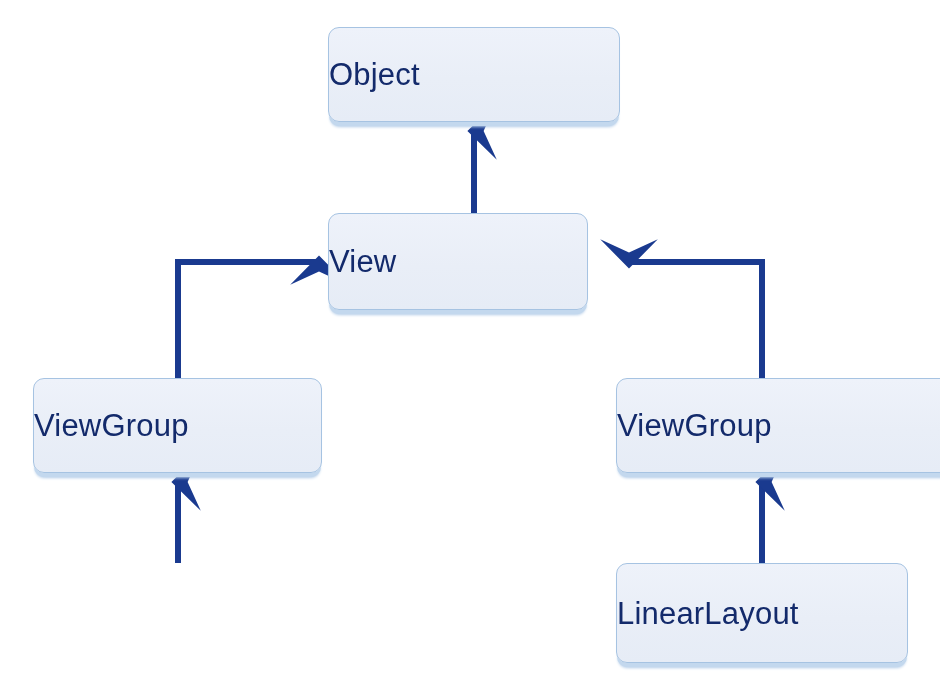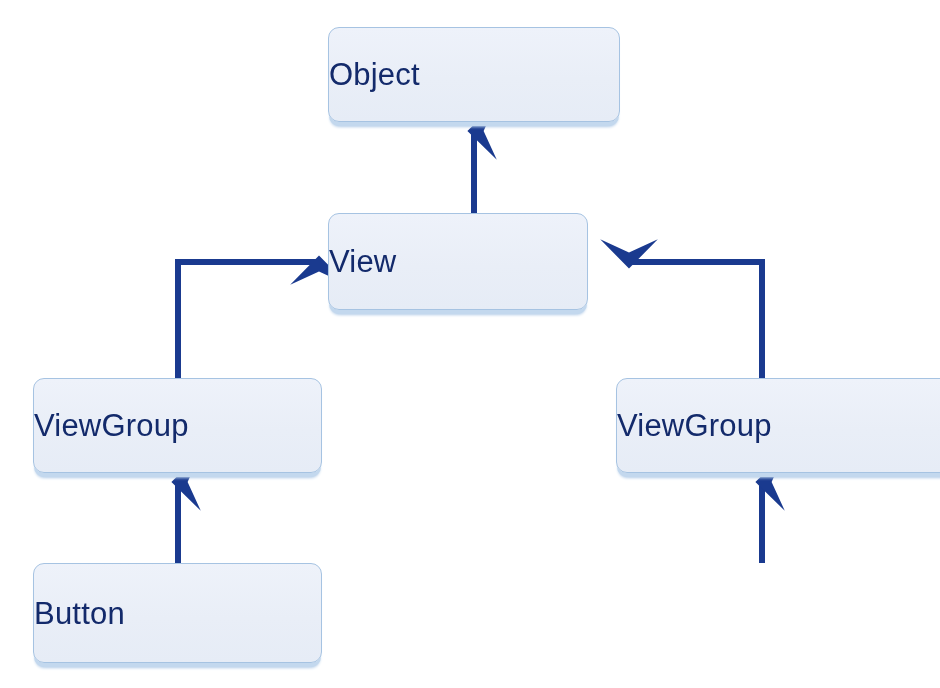--- a/index.html
+++ b/index.html
@@ -97,18 +97,18 @@
   </div>
 
   <div id="node-textview" class="node-box">
     <span class="node-label">ViewGroup</span>
   </div>
 
   <div id="node-viewgroup" class="node-box">
     <span class="node-label">ViewGroup</span>
   </div>
 
-  <div id="node-button" class="node-box">
-    <span class="node-label">Button</span>
+
+  <div id="node-linearlayout" class="node-box">
+    <span class="node-label">LinearLayout</span>
   </div>
-
 
 </div>
 
 </body></html>

